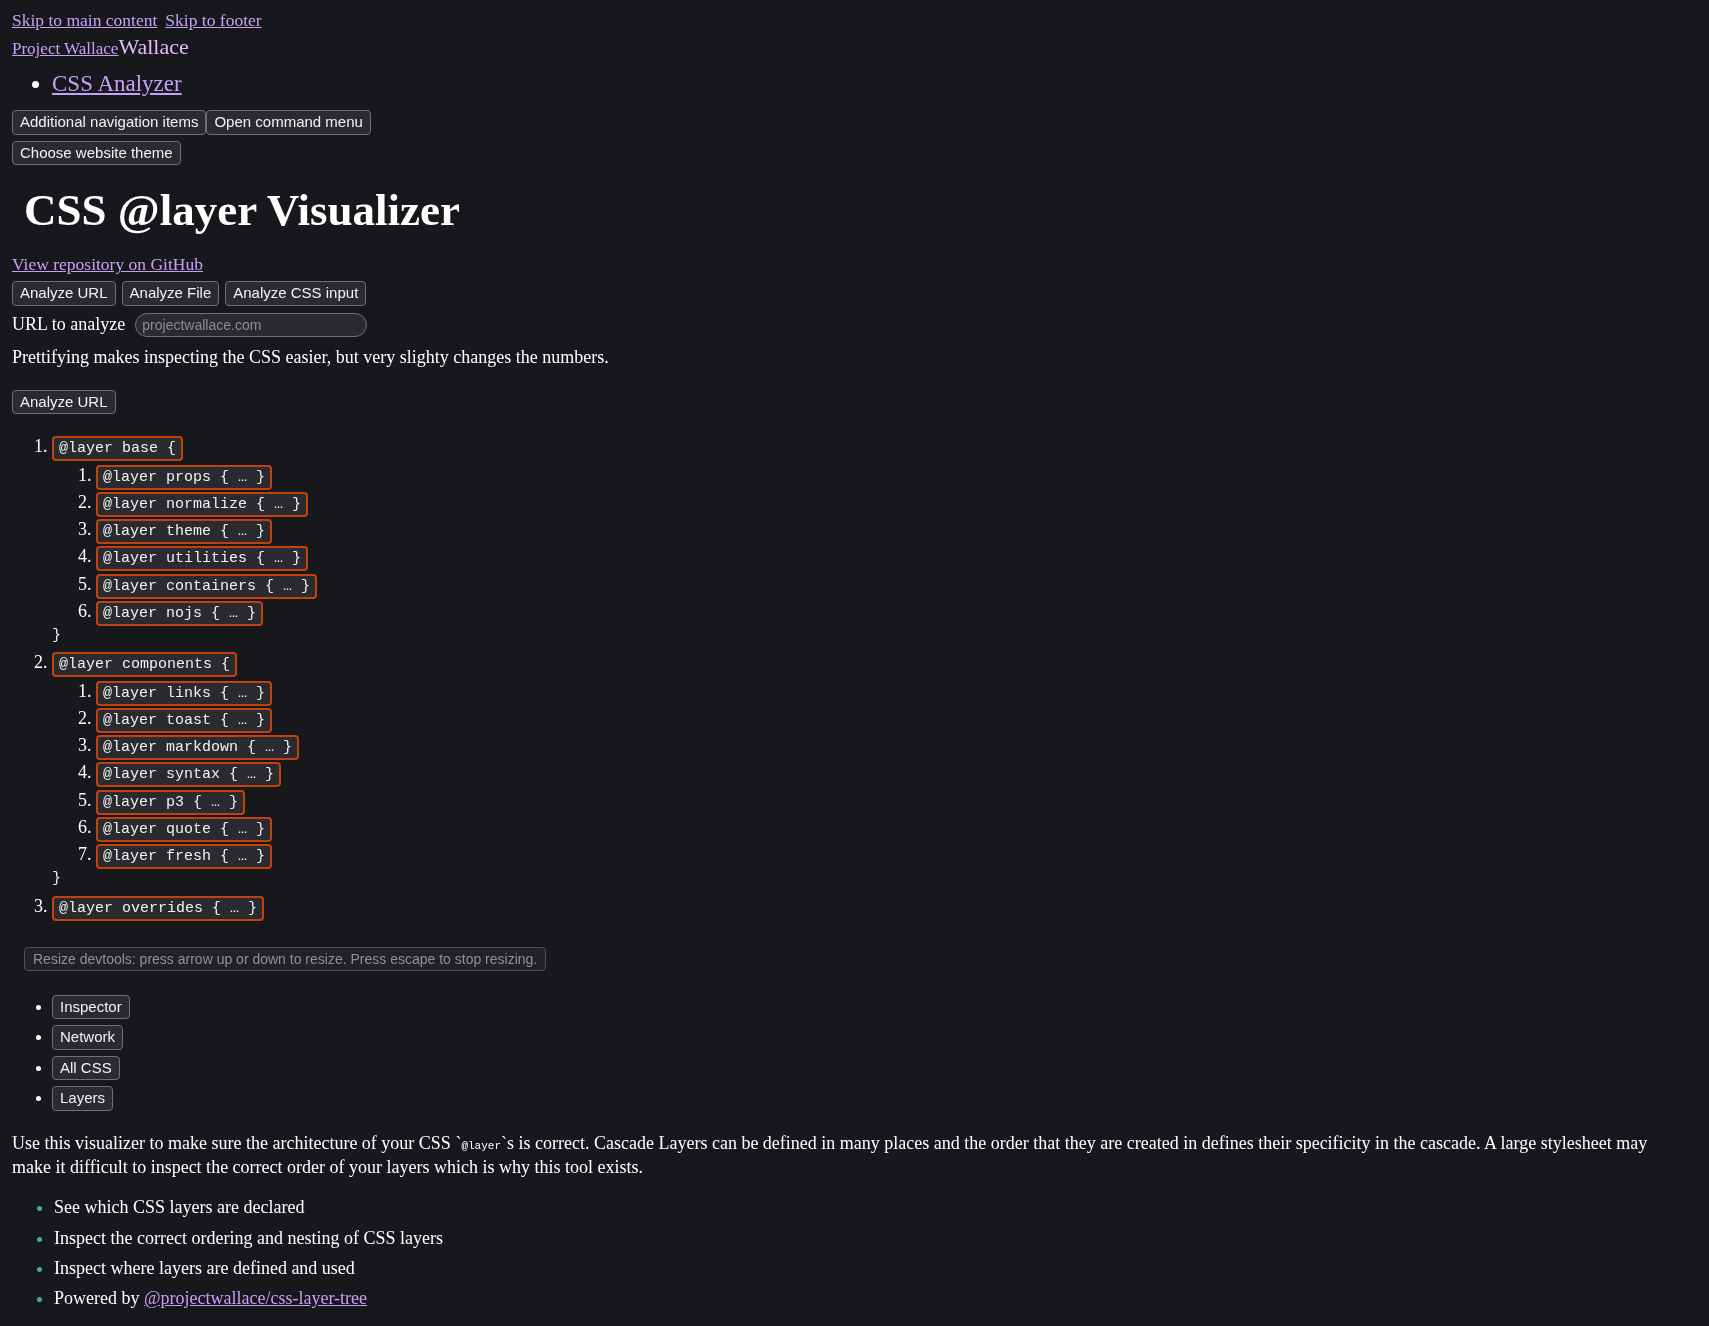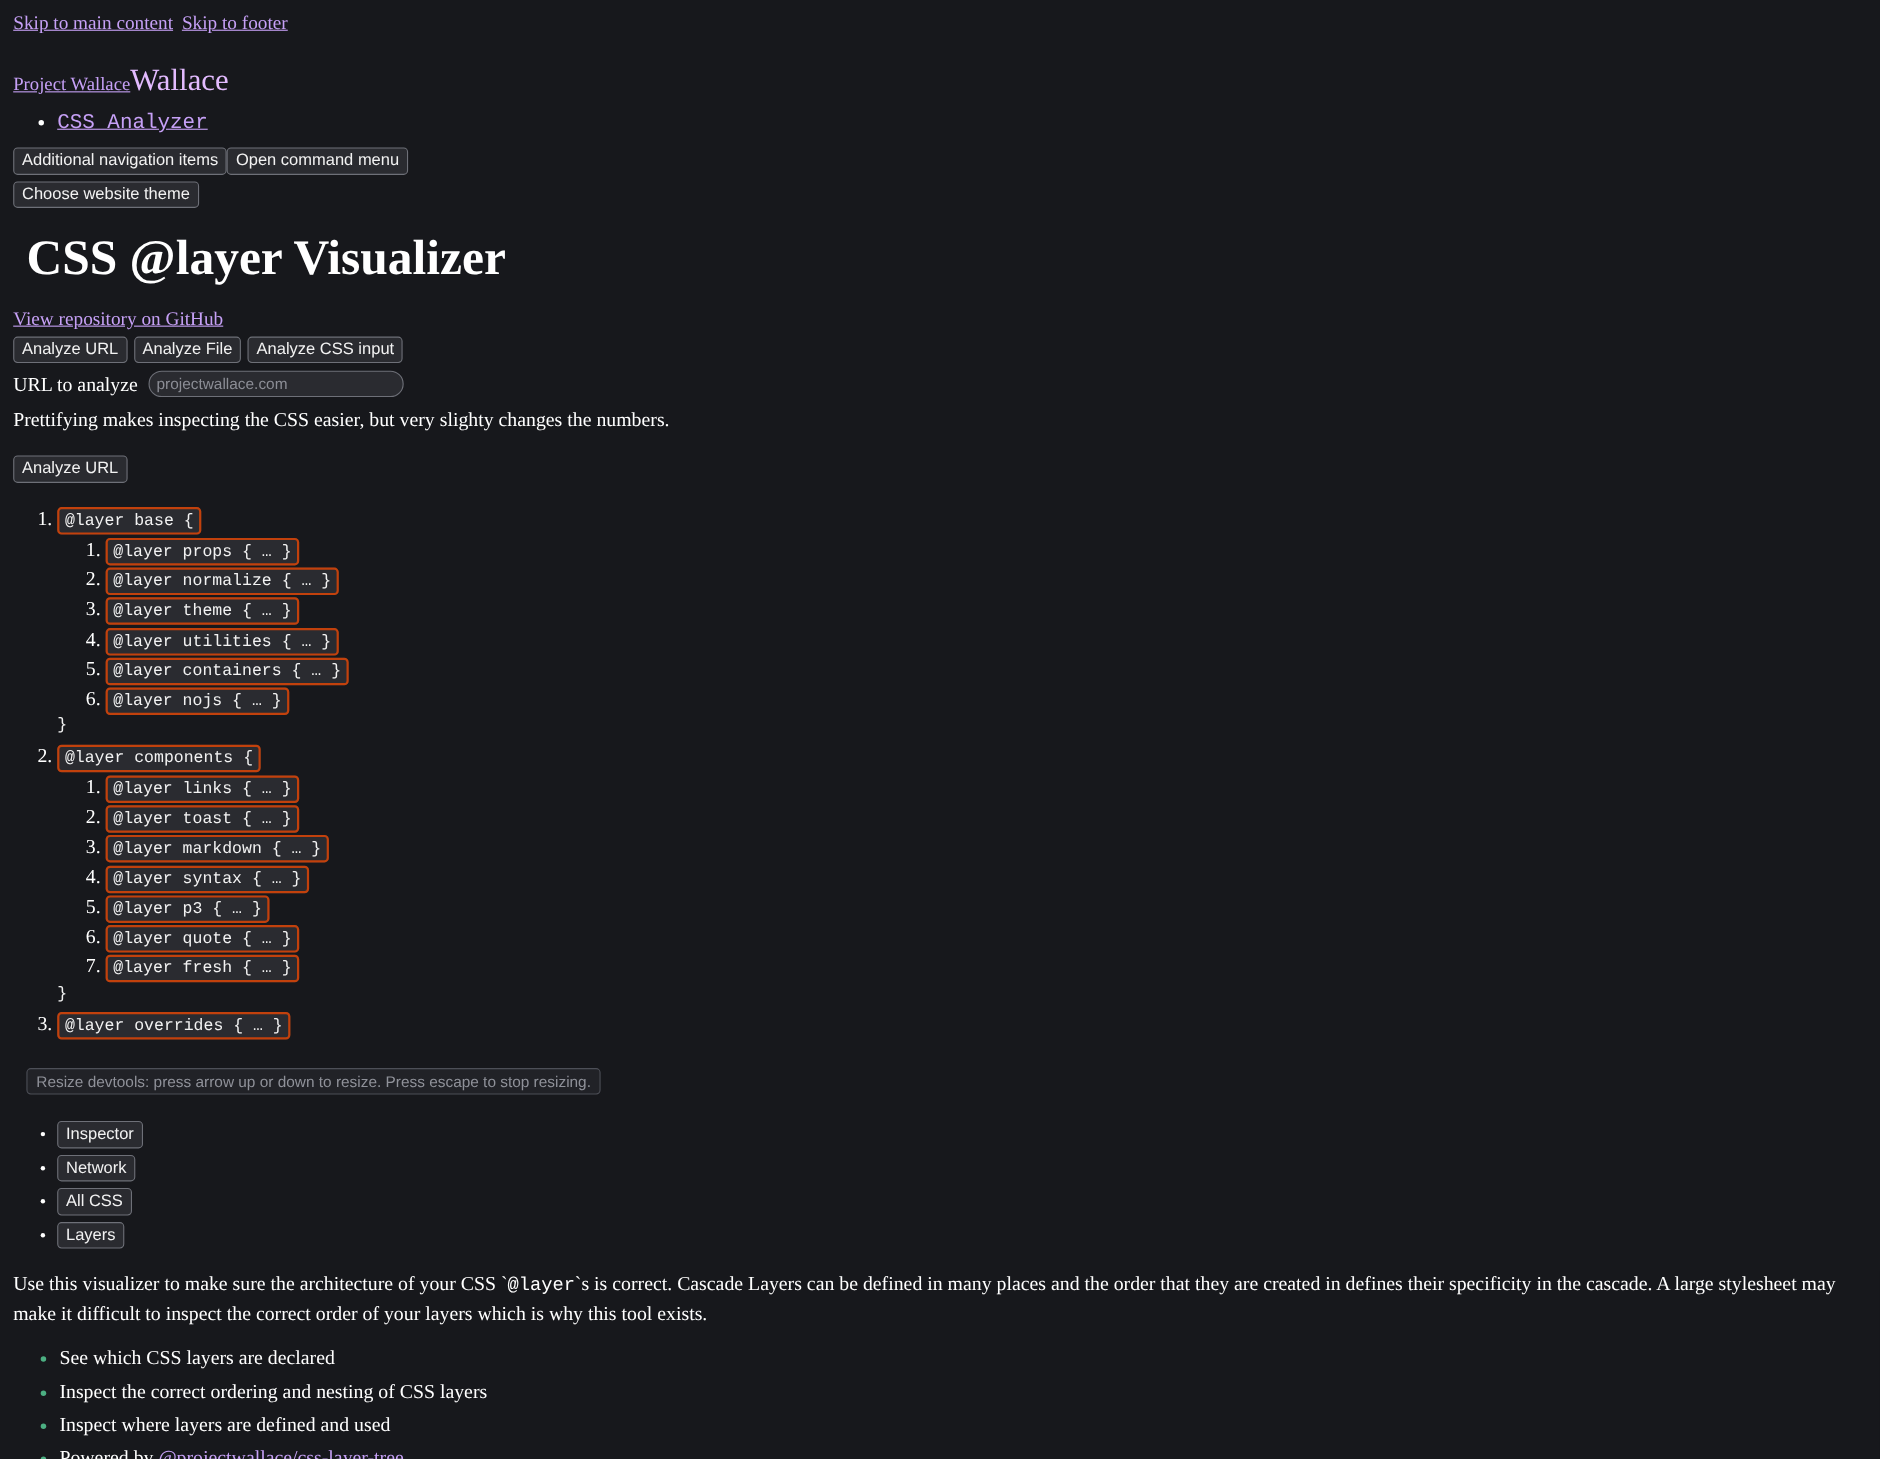--- a/index.html
+++ b/index.html
@@ -32,32 +32,31 @@
   .brandrow {
     display: flex;
     align-items: baseline;
     gap: 0px;
     margin-bottom: 6px;
   }
   .brandrow .home-link {
     font-size: 17px;
   }
   .brandrow .wordmark {
-    font-size: 28px;
+    font-size: 22px;
     color: #e3bbff;
     font-family: "Liberation Serif", serif;
-    margin-top: 24px;
   }
 
   ul.mainnav {
     margin: 8px 0 10px 0;
     padding-left: 40px;
     list-style: disc;
   }
-  ul.mainnav li { font-size: 19px; line-height: 1.4; font-family: Liberation Mono, monospace; }
+  ul.mainnav li { font-size: 23px; line-height: 1.4; }
 
   .btnrow {
     display: flex;
     flex-wrap: wrap;
     gap: 0;
     margin-bottom: 6px;
   }
   button.ui {
     font-family: "Liberation Sans", sans-serif;
     font-size: 15px;
@@ -172,21 +171,21 @@
   ul.devtools-tabs li { margin-bottom: 6px; }
 
   p.desc {
     font-size: 18px;
     line-height: 1.35;
     margin: 20px 0 16px 0;
     max-width: 1660px;
   }
   code.inline {
     font-family: "Liberation Mono", monospace;
-    font-size: 17px;
+    font-size: 11px;
   }
   ul.features {
     list-style: disc;
     padding-left: 42px;
     margin: 10px 0 22px 0;
     font-size: 18px;
   }
   ul.features li {
     margin-bottom: 6px;
     line-height: 1.35;

